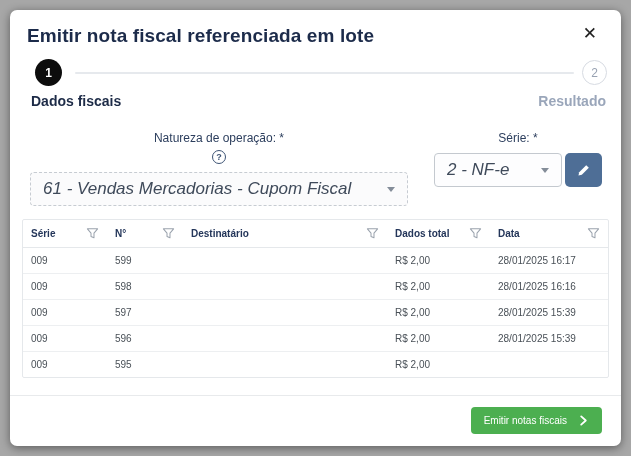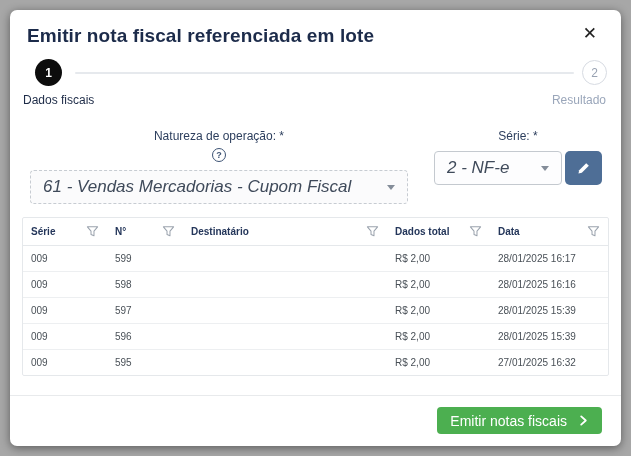--- a/index.html
+++ b/index.html
@@ -31,21 +31,21 @@
   .stepper { padding:2px 14px 0 12px; }
   .stepper-row { display:flex; align-items:center; }
   .step-circle {
     border-radius:50%; display:flex; align-items:center; justify-content:center;
     font-size:12px; font-weight:bold; flex:0 0 auto;
   }
   .step-circle.active { width:27px; height:27px; background:#0d0d0d; color:#fff; margin-left:13px; }
   .step-circle.inactive { width:25px; height:25px; background:#fff; color:#98a2b2; border:1px solid #d7dbe2; font-weight:normal; }
   .step-line { flex:1; height:2px; background:#e6e9ed; margin:0 8px 0 13px; border-radius:1px; }
   .step-labels { display:flex; justify-content:space-between; margin-top:7px; padding:0 1px; }
-  .step-label { font-size:12px; font-weight:normal; }
+  .step-label { font-size:14px; font-weight:bold;margin-left:8px; }
   .step-label.active { color:#1d2b47; }
   .step-label.inactive { color:#9aa6ba; }
   
   .form-row { display:flex; align-items:flex-start; padding:22px 19px 0 20px; }
   .field-label { font-size:12px; color:#2c3e5d; margin-bottom:8px; display:flex; align-items:center; gap:5px;flex-direction:column; }
   .help-icon {
     width:14px; height:14px; border:1.4px solid #3d5374; border-radius:50%;
     font-size:9px; font-weight:bold; color:#3d5374;
     display:inline-flex; align-items:center; justify-content:center; cursor:pointer;
   }
@@ -91,21 +91,21 @@
   .td { padding:7px 8px; color:#495057; white-space:nowrap; overflow:hidden; }
   
   .modal-footer {
     margin-top:auto;
     border-top:1px solid #e8eaec;
     padding:11px 19px 12px 19px;
     display:flex; justify-content:flex-end;
   }
   .submit-btn {
     background:#4caf50; color:#fff; border:none; border-radius:4px;
-    height:27px; padding:0 13px; font-size:14px;
+    height:27px; padding:0 13px; font-size:10px;
     font-family:"Liberation Sans","DejaVu Sans",sans-serif;
     display:flex; align-items:center; gap:11px; cursor:pointer;
   }
 </style>
 </head>
 <body>
 
 <div class="modal">
 
   <div class="modal-header">
@@ -227,21 +227,20 @@
         <div class="td">596</div>
         <div class="td"></div>
         <div class="td">R$ 2,00</div>
         <div class="td">28/01/2025 15:39</div>
       </div>
       <div class="tr">
         <div class="td">009</div>
         <div class="td">595</div>
         <div class="td"></div>
         <div class="td">R$ 2,00</div>
-        <div class="td">27/01/2025 16:32</div>
       </div>
     </div>
   </div>
 
   <div class="modal-footer">
     <button class="submit-btn">
       <span>Emitir notas fiscais</span>
       <span style="display:inline-flex">
         <svg width="11" height="11" viewBox="0 0 12 12">
             <path d="M3.5 1.5 L8.5 6 L3.5 10.5" fill="none" stroke="#ffffff" stroke-width="2" stroke-linecap="round" stroke-linejoin="round"></path>

